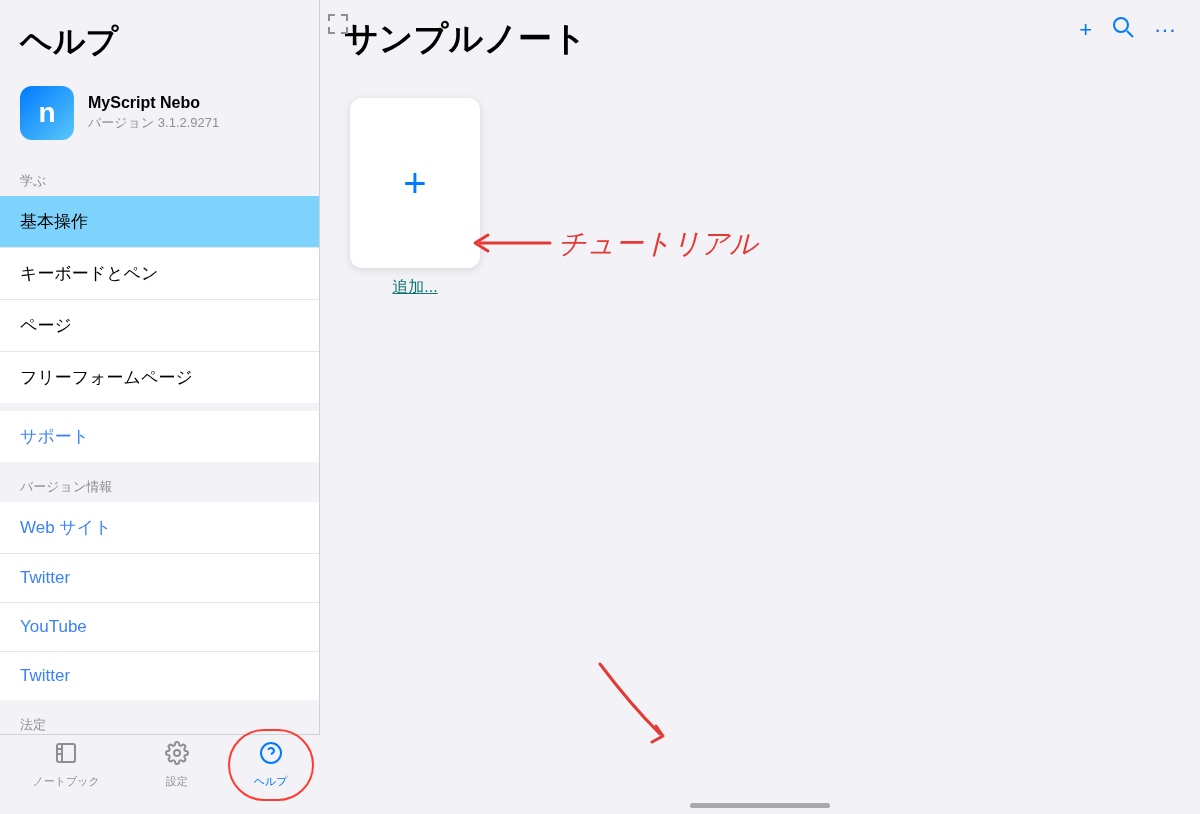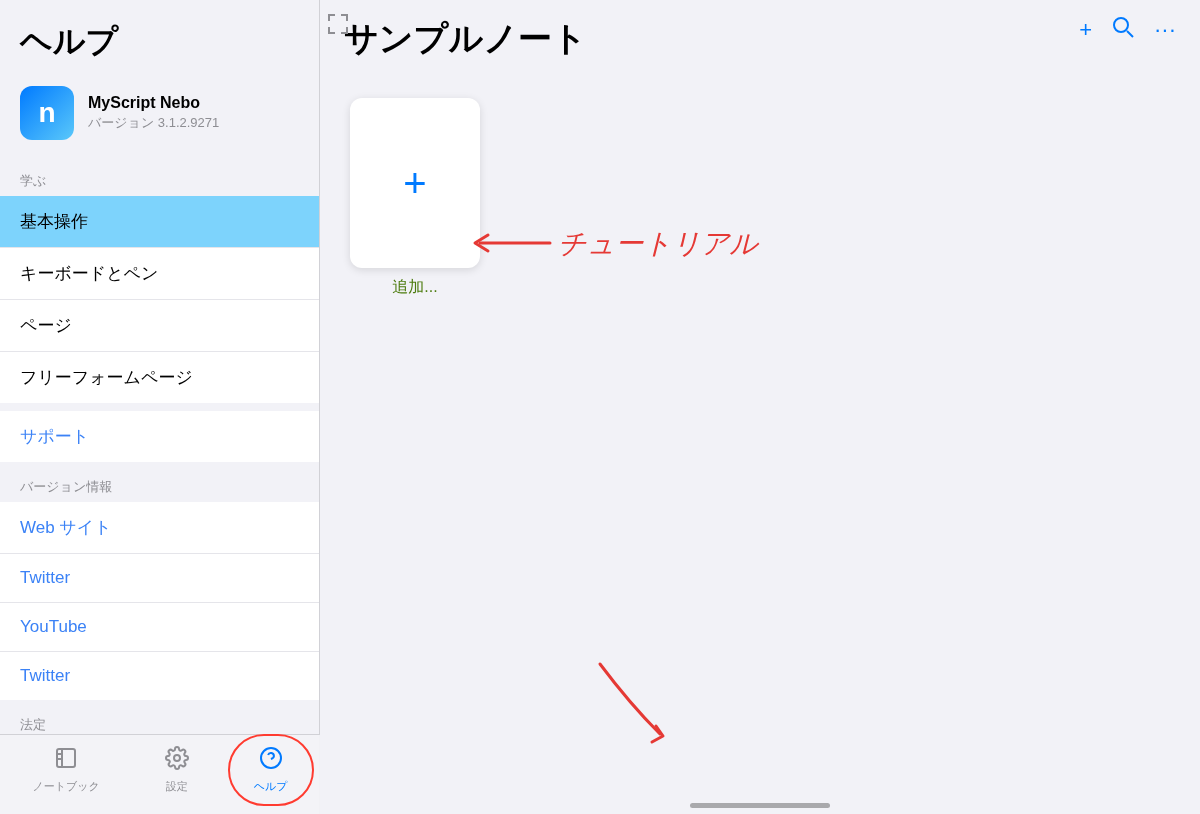--- a/index.html
+++ b/index.html
@@ -120,21 +120,21 @@
     
     .tab-bar {
       position: absolute;
       bottom: 0;
       left: 0;
       width: 320px;
       height: 80px;
       background: rgba(242,242,247,0.95);
       border-top: 1px solid #d1d1d6;
       display: flex;
-      align-items: center;
+      align-items: flex-start;
       justify-content: space-around;
       padding-bottom: 10px;
       margin-top: 12px;
     }
 
     .tab-item {
       display: flex;
       flex-direction: column;
       align-items: center;
       gap: 3px;
@@ -237,23 +237,24 @@
       color: #007aff;
       font-weight: 200;
       line-height: 1;
     }
 
     .add-label {
       position: absolute;
       bottom: -30px;
       left: 50%;
       transform: translateX(-50%);
-      color: #4d7c0f;
+      color: #0f766e;
       font-size: 16px;
       white-space: nowrap;
+      text-decoration: underline;
     }
 
     
     .expand-icon {
       position: absolute;
       top: 14px;
       left: 8px;
       font-size: 18px;
       color: #8e8e93;
     }

